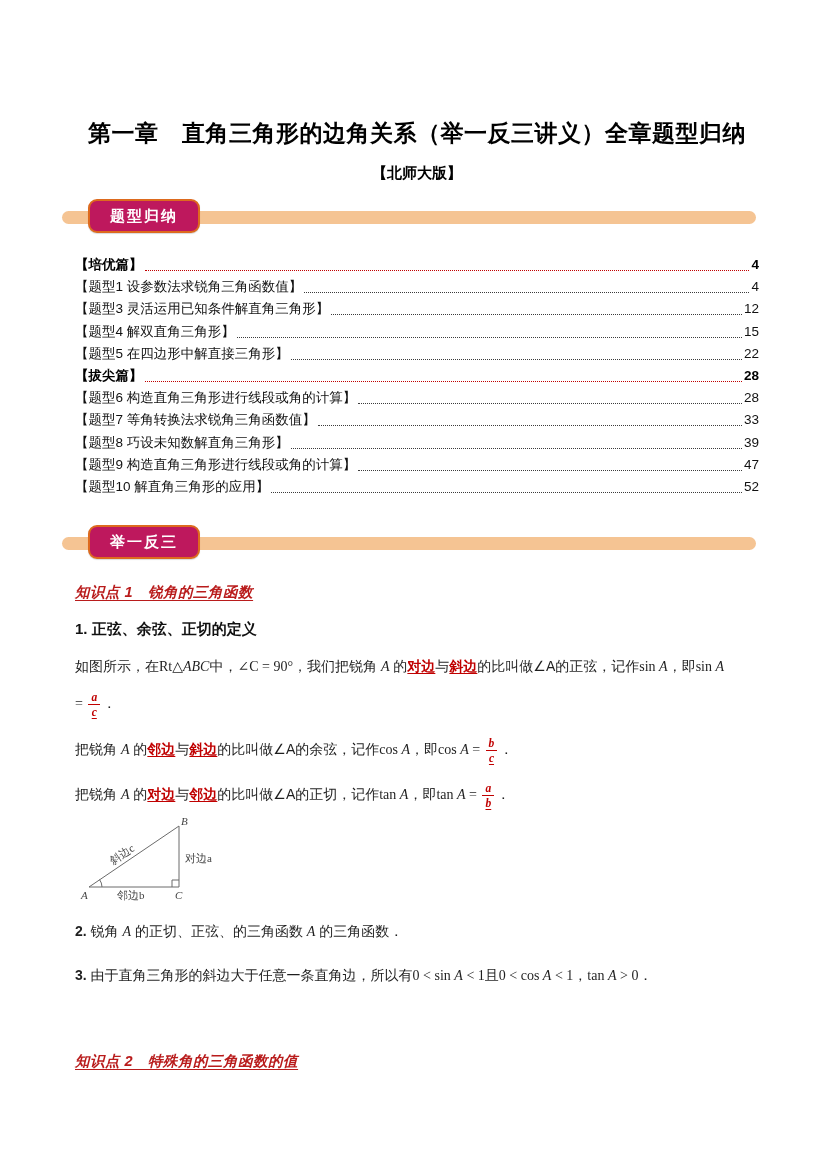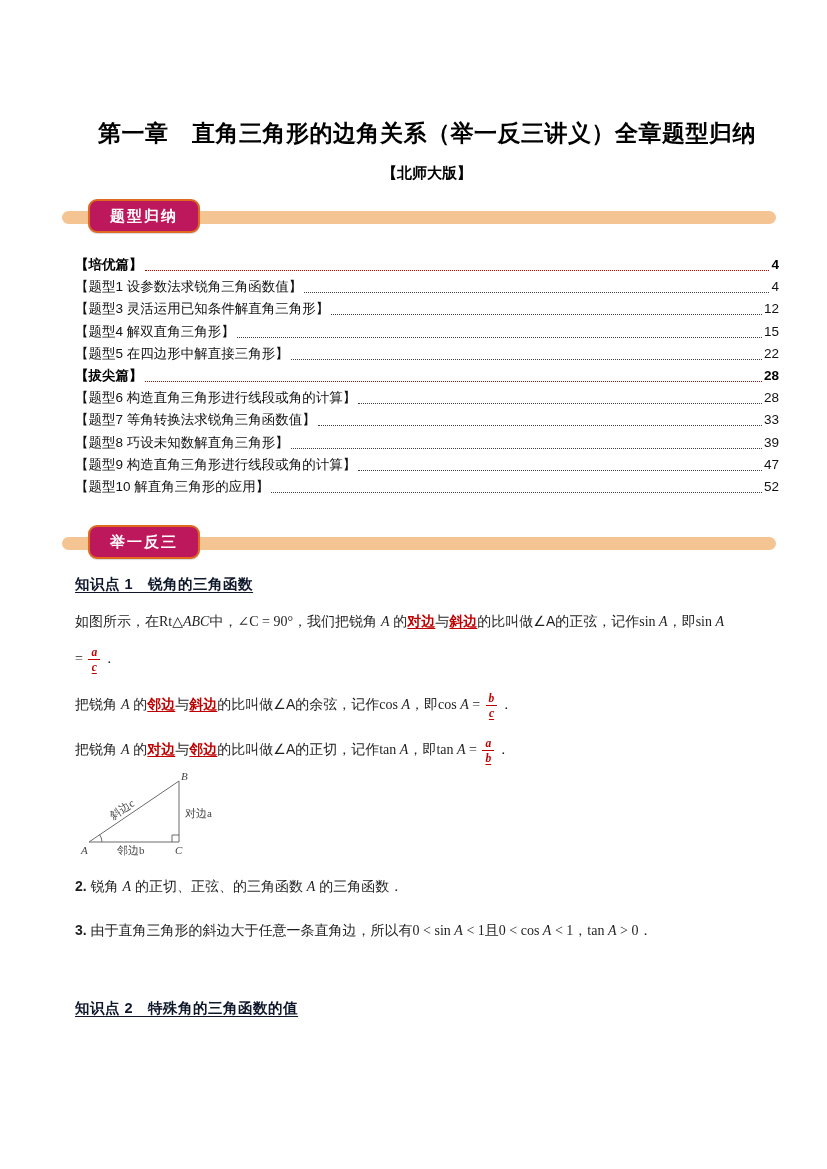--- a/index.html
+++ b/index.html
@@ -2,21 +2,21 @@
 <html><head>
 <meta charset="utf-8">
 <style>
   html,body{margin:0;padding:0;}
   body{
     width:827px;height:1169px;background:#ffffff;overflow:hidden;
     font-family:"Liberation Sans","DejaVu Sans",sans-serif;
     color:#1f1f1f;
   }
   .page{position:relative;width:827px;height:1169px;background:#fff;}
-  .content{padding:0 48px 0 75px;}
+  .content{padding:0 68px 0 75px;}
 
   
   .doc-title{
     padding-top:118px;text-align:center;font-size:23px;font-weight:bold;
     color:#000;letter-spacing:0.5px;line-height:30px;
   }
   .doc-edition{margin-top:16px;text-align:center;font-size:15px;font-weight:bold;color:#000000;}
 
   
   .banner{position:relative;height:36px;margin-top:16px;}
@@ -36,23 +36,24 @@
   .toc{margin-top:20px;}
   .toc-row{display:flex;align-items:flex-start;height:22.2px;font-size:13.5px;color:#111;}
   .toc-label{white-space:nowrap;line-height:20px;}
   .toc-dots{flex:1;margin:0 2px;height:15px;border-bottom:1.8px dotted #3c3c3c;}
   .toc-page{white-space:nowrap;line-height:20px;}
   .toc-row.section .toc-label,.toc-row.section .toc-page{color:#000000;font-weight:bold;}
   .toc-row.section .toc-dots{border-bottom-color:#C00000;}
 
   
   .kp-heading{
-    margin-top:14px;font-size:14.5px;font-weight:bold;color:#0f172a;
+    margin-top:22px;font-size:14.5px;font-weight:bold;color:#b91c1c;
     text-decoration:underline;text-underline-offset:3px;letter-spacing:0.5px;
     display:inline-block;
+    font-style:italic;
   }
   .kp2{margin-top:42px;}
 
   .def-title{margin-top:18px;font-size:15px;font-weight:bold;color:#111;}
 
   
   .para{font-size:14px;line-height:24px;color:#1f1f1f;}
   .p-sin1{margin-top:15px;}
   .p-sin2{margin-top:12px;height:34px;}
   .p-cos{margin-top:12px;}
@@ -155,20 +156,21 @@
 
     <div class="banner second">
       <span class="bar"></span>
       <span class="badge">举一反三</span>
     </div>
 
     <div>
       <span class="kp-heading">知识点 1　锐角的三角函数</span>
     </div>
 
+    <div class="def-title">1. 正弦、余弦、正切的定义</div>
 
     <div class="para p-sin1"><span class="seg-n">如图所示，在</span><span class="seg-m">Rt△</span><span class="seg-i">ABC</span><span class="seg-n">中，</span><span class="seg-m">∠C = 90°</span><span class="seg-n">，我们把锐角 </span><span class="seg-i">A</span><span class="seg-n"> 的</span><span class="seg-r">对边</span><span class="seg-n">与</span><span class="seg-r">斜边</span><span class="seg-n">的比叫做∠A的正弦，记作</span><span class="seg-m">sin </span><span class="seg-i">A</span><span class="seg-n">，即</span><span class="seg-m">sin </span><span class="seg-i">A</span></div>
     <div class="para p-sin2"><span class="seg-m">= </span><span class="frac">
           <span class="num">a</span>
           <span class="den">c</span>
         </span><span class="seg-n">．</span></div>
     <div class="para p-cos"><span class="seg-n">把锐角 </span><span class="seg-i">A</span><span class="seg-n"> 的</span><span class="seg-r">邻边</span><span class="seg-n">与</span><span class="seg-r">斜边</span><span class="seg-n">的比叫做∠A的余弦，记作</span><span class="seg-m">cos </span><span class="seg-i">A</span><span class="seg-n">，即</span><span class="seg-m">cos </span><span class="seg-i">A</span><span class="seg-m"> = </span><span class="frac">
           <span class="num">b</span>
           <span class="den">c</span>
         </span><span class="seg-n">．</span></div>

